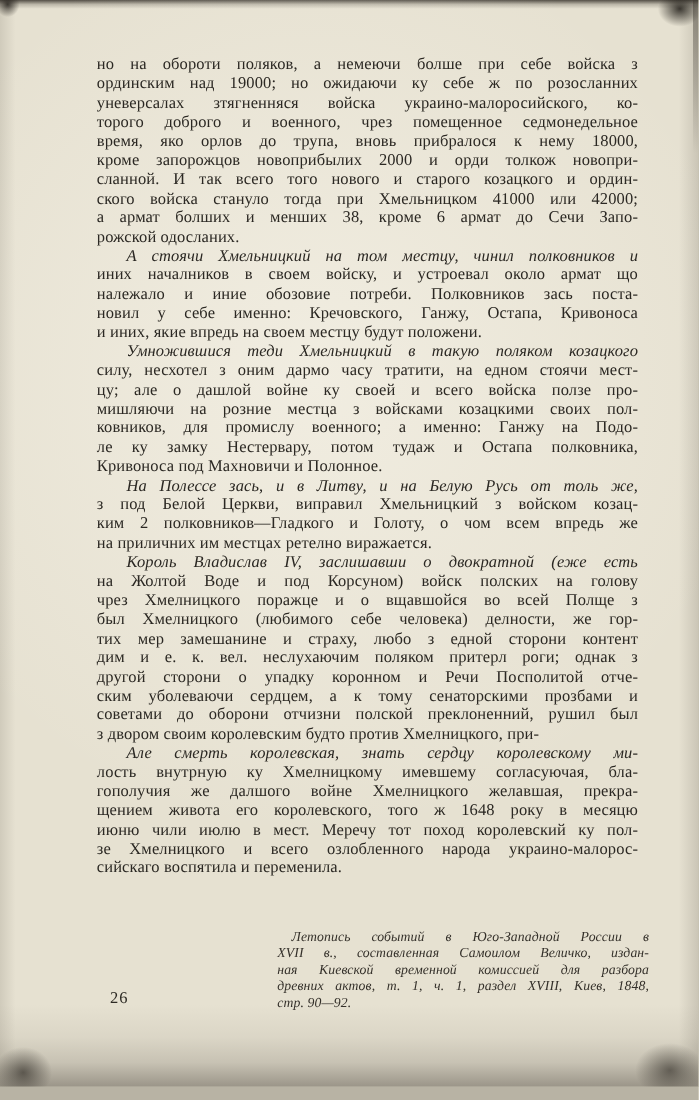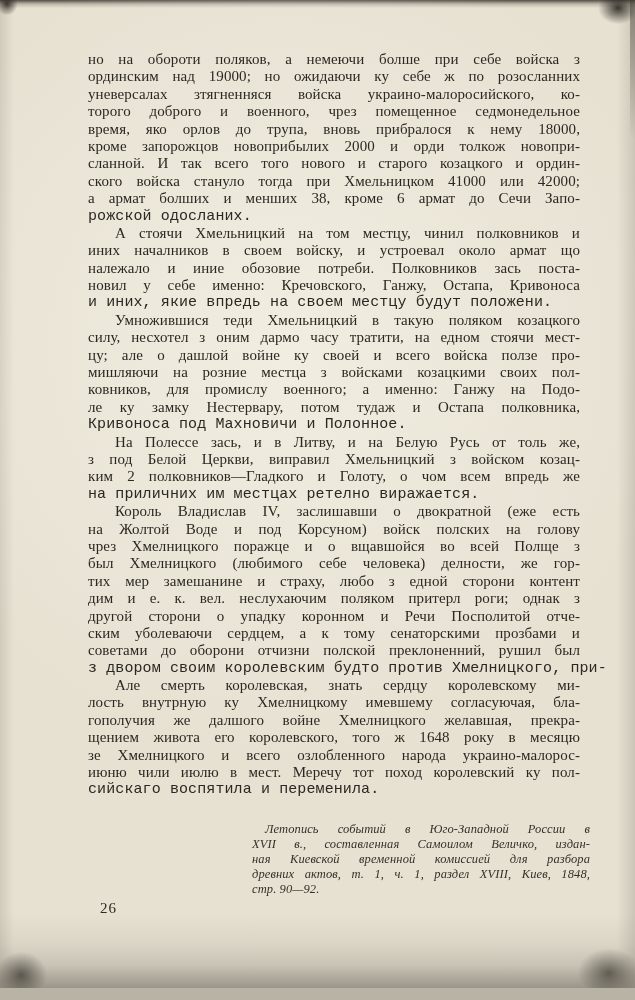--- a/index.html
+++ b/index.html
@@ -47,42 +47,42 @@
   }
   .para .line {
     height: 17.4px;
     text-align: justify;
     text-align-last: justify;
     white-space: nowrap;
     overflow: visible;
   }
   .para .line:last-child {
     text-align-last: left;
-    font-family: Liberation Mono, monospace;
   }
   .para.indent .line:first-child {
     text-indent: 27px;
+    font-style: italic;
   }
 
   .citation {
     position: absolute;
     left: 252px;
     top: 822px;
     width: 338px;
     font-size: 12.5px;
     line-height: 15px;
     font-style: italic;
     color: #34302a;
     letter-spacing: 0.1px;
   }
   .citation .line {
     text-align: justify;
     text-align-last: justify;
   }
-  .citation .line:first-child { text-indent: 13px; }
+  .citation .line:first-child { text-indent: 13px; margin-top: 22px; }
   .citation .line:last-child { text-align-last: left; }
 
   .page-number {
     position: absolute;
     left: 100px;
     top: 900px;
     font-size: 15px;
     letter-spacing: 1px;
     color: #2e2b25;
     text-align: center;
@@ -144,22 +144,22 @@
         <div class="line">другой сторони о упадку коронном и Речи Посполитой отче-</div>
         <div class="line">ским уболеваючи сердцем, а к тому сенаторскими прозбами и</div>
         <div class="line">советами до оборони отчизни полской преклоненний, рушил был</div>
         <div class="line">з двором своим королевским будто против Хмелницкого, при-</div>
       </div>
     <div class="para indent">
         <div class="line">Але смерть королевская, знать сердцу королевскому ми-</div>
         <div class="line">лость внутрную ку Хмелницкому имевшему согласуючая, бла-</div>
         <div class="line">гополучия же далшого войне Хмелницкого желавшая, прекра-</div>
         <div class="line">щением живота его королевского, того ж 1648 року в месяцю</div>
+        <div class="line">июню чили июлю в мест. Меречу тот поход королевский ку пол-</div>
         <div class="line">зе Хмелницкого и всего озлобленного народа украино-малорос-</div>
-        <div class="line">июню чили июлю в мест. Меречу тот поход королевский ку пол-</div>
         <div class="line">сийскаго воспятила и переменила.</div>
       </div>
   </div>
 
   <div class="citation">
       <div class="line">Летопись событий в Юго-Западной России в</div>
       <div class="line">XVII в., составленная Самоилом Величко, издан-</div>
       <div class="line">ная Киевской временной комиссией для разбора</div>
       <div class="line">древних актов, т. 1, ч. 1, раздел XVIII, Киев, 1848,</div>
       <div class="line">стр. 90—92.</div>

